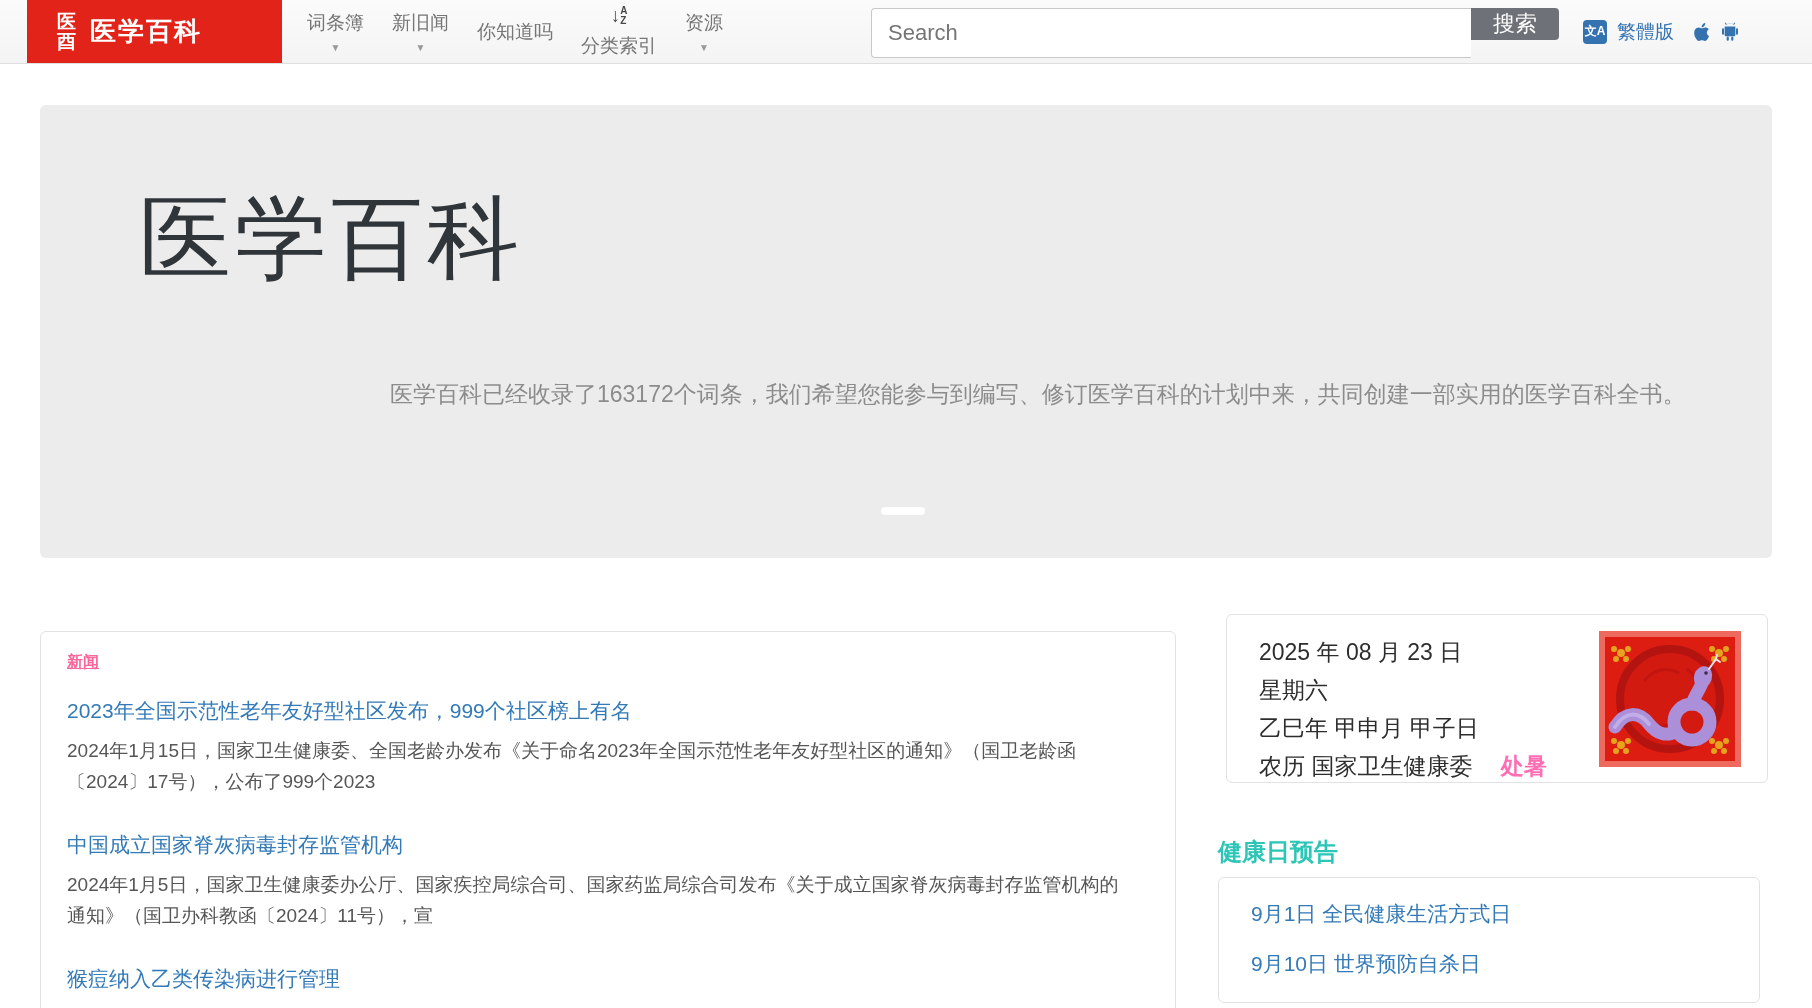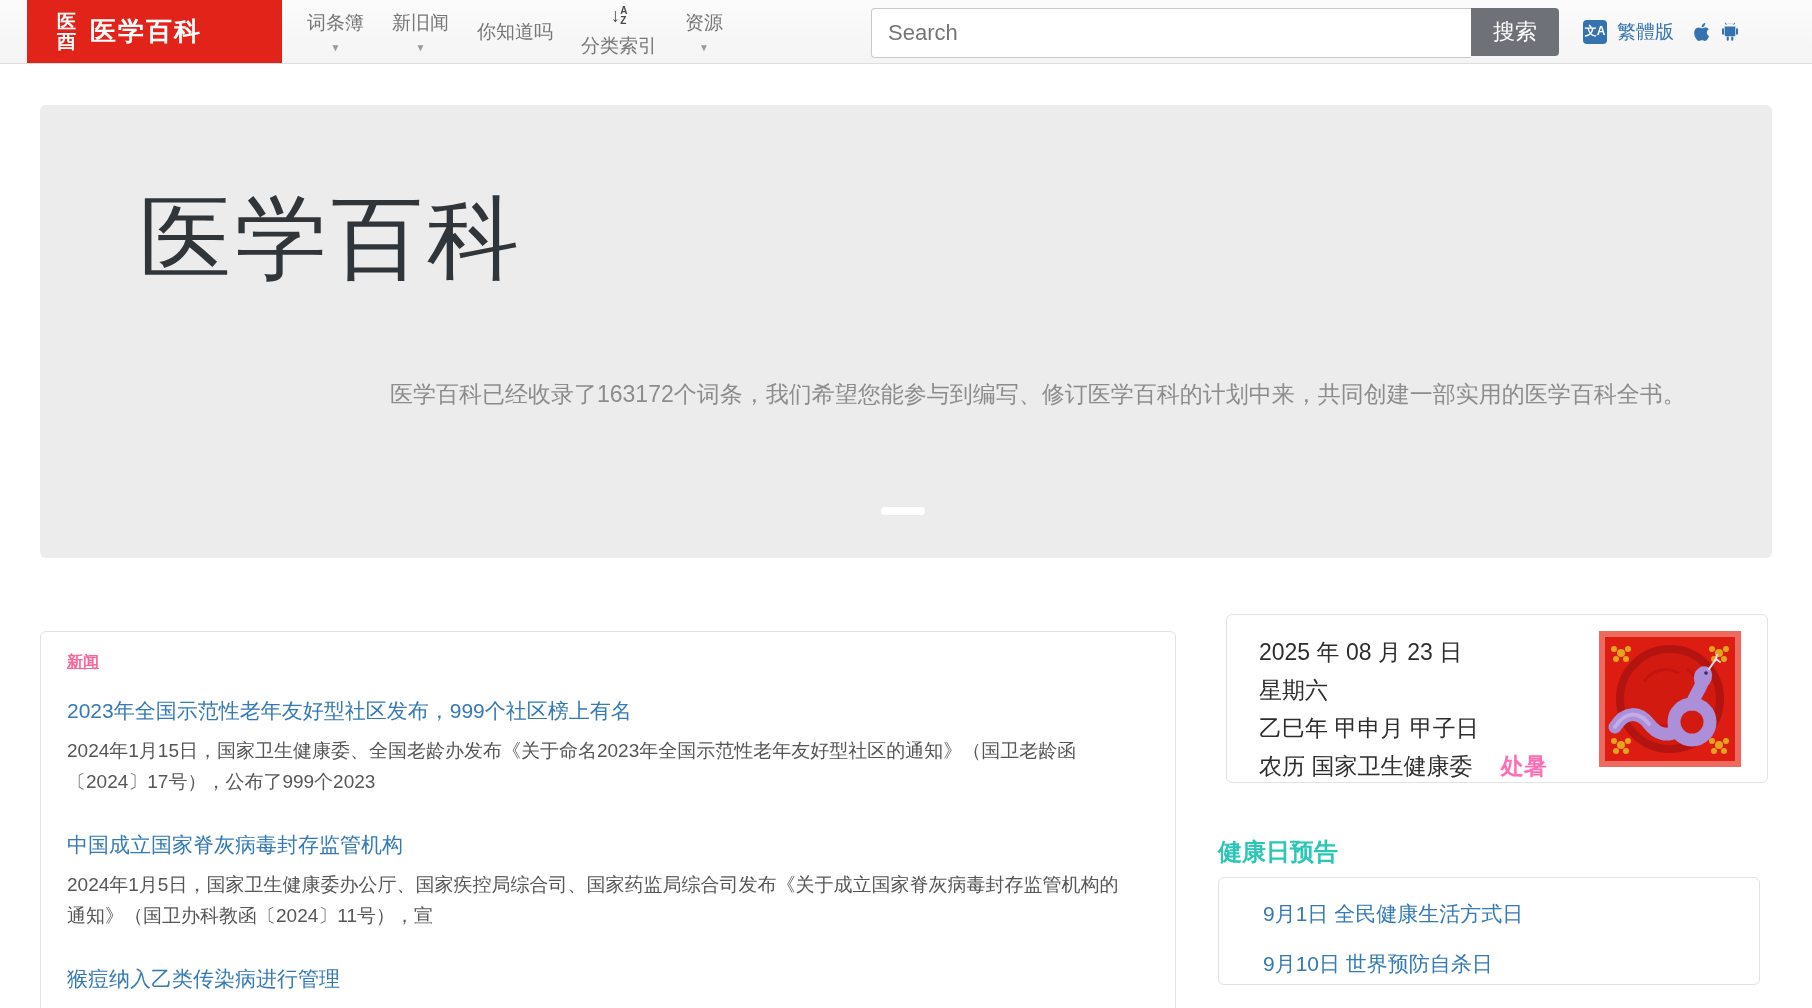--- a/index.html
+++ b/index.html
@@ -18,21 +18,21 @@
   .nav-item{display:flex;align-items:center;gap:6px;font-size:19px;color:#767676;cursor:pointer;white-space:nowrap;flex-direction:column;}
   .caret{font-size:10px;color:#999;}
   .sort-az{display:inline-flex;align-items:center;color:#4a4a4a;}
   .sort-az .arrow{font-size:19px;font-weight:bold;}
   .sort-az .letters{display:flex;flex-direction:column;line-height:1;font-size:10px;font-weight:bold;}
   .search-wrap{position:absolute;left:871px;top:8px;display:flex;border-radius:11px;}
   .search-input{width:600px;height:50px;box-sizing:border-box;border:1px solid #c9c9c9;border-right:none;
     border-radius:4px 0 0 4px;padding:0 16px;font-size:22px;color:#333;outline:none;background:#fff;
     font-family:"Liberation Sans","DejaVu Sans",sans-serif;}
   .search-input::placeholder{color:#757575;}
-  .search-btn{width:88px;height:48px;border:none;background:#6e7278;color:#fff;font-size:22px;
+  .search-btn{width:88px;height:32px;border:none;background:#6e7278;color:#fff;font-size:22px;
     border-radius:0 4px 4px 0;cursor:pointer;font-family:"Liberation Sans","DejaVu Sans",sans-serif;}
   .header-right{position:absolute;right:42px;top:0;height:63px;display:flex;align-items:center;gap:10px;}
   .translate-ic{width:24px;height:24px;border-radius:4px;background:#3572b0;color:#fff;font-size:12px;
     font-weight:bold;display:flex;align-items:center;justify-content:center;cursor:pointer;}
   .lang-link{color:#3572b0;font-size:19px;cursor:pointer;margin-right:6px;}
   .plat-ic{display:flex;align-items:center;justify-content:center;cursor:pointer;}
   .win-ic{display:grid;grid-template-columns:9px 9px;grid-template-rows:9px 9px;gap:2px;}
   .win-ic span{background:#3572b0;display:block;}
 
   
@@ -47,21 +47,21 @@
   .news-heading{font-size:16px;font-weight:bold;color:#f8689a;margin-bottom:24px;text-decoration:underline;}
   .news-title{font-size:21px;color:#337ab7;cursor:pointer;margin-bottom:10px;}
   .news-summary{font-size:19px;line-height:31px;color:#565656;width:1066px;margin-bottom:34px;}
 
   .cal-card{left:1218px;top:614px;width:542px;height:169px;padding:18px 0 0 32px;margin-left:8px;}
   .cal-line{font-size:23px;line-height:38px;color:#2d2d2d;}
   .solar-term{color:#ff6eb4;font-weight:bold;margin-left:22px;cursor:pointer;text-align:right;}
   .zodiac{position:absolute;right:26px;top:16px;width:142px;height:136px;}
 
   .health-heading{position:absolute;left:1218px;top:836px;font-size:24px;font-weight:bold;color:#2cc6b6;}
-  .health-card{left:1218px;top:877px;width:542px;height:108px;padding:22px 0 0 44px;}
+  .health-card{left:1218px;top:877px;width:542px;height:126px;padding:22px 0 0 32px;}
   .health-link{font-size:21px;color:#337ab7;cursor:pointer;margin-bottom:22px;}
 </style>
 </head>
 <body>
 
 <div id="page">
 
   <div class="header">
 
     <div class="logo-block">

